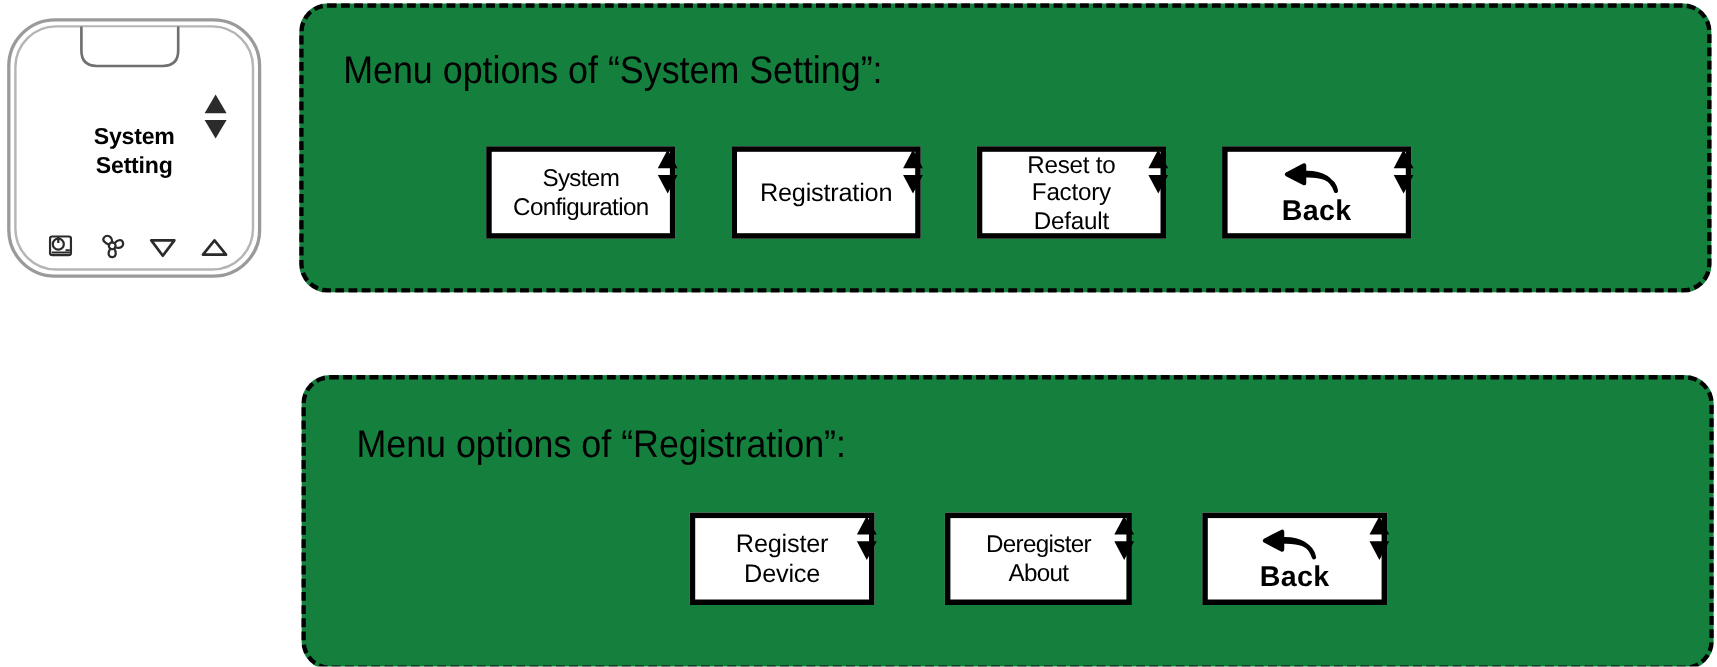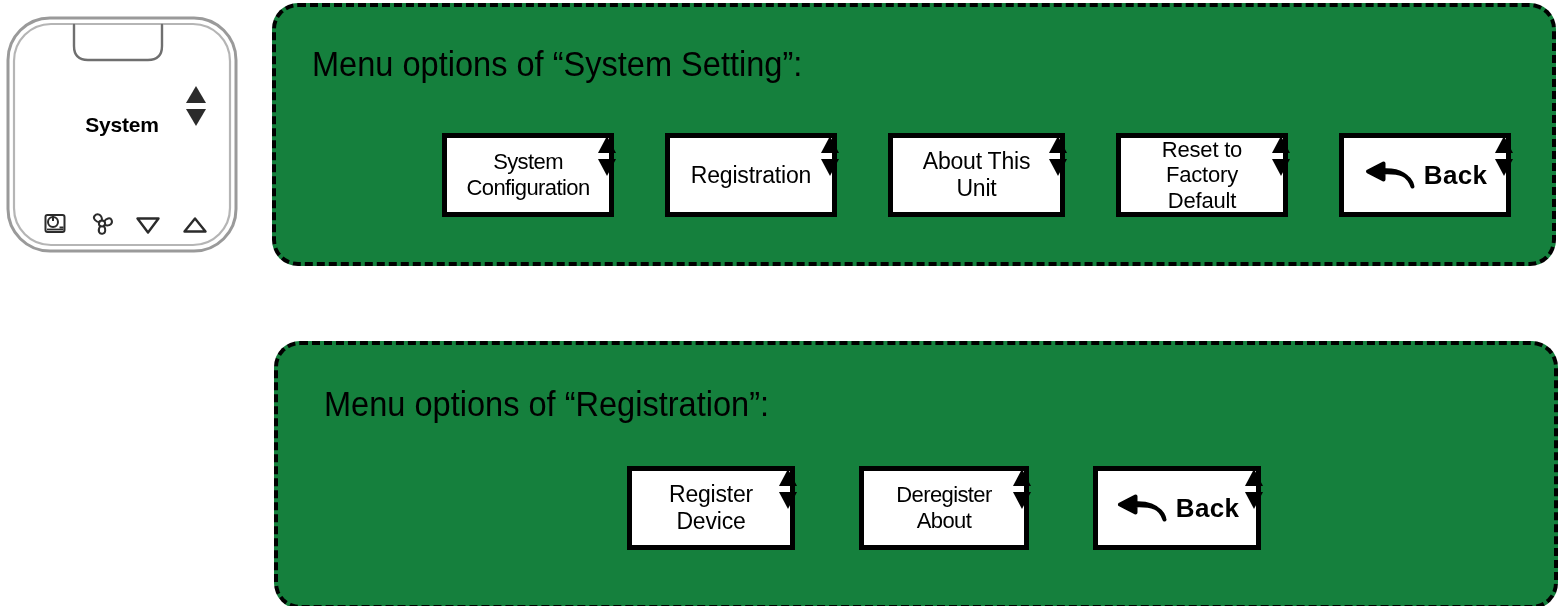--- a/index.html
+++ b/index.html
@@ -143,22 +143,21 @@
     right: -9px;
     top: -3px;
     width: 22px;
     height: 42px;
     pointer-events: none;
   }
 
   
   .back-content {
     display: flex;
-    flex-direction: row;
-    align-items: center;
+    flex-direction: column;
     justify-content: center;
     gap: 1px;
     line-height: 1;
   }
   .back-arrow { display: block; width: 60px; height: 30px; }
   .back-text {
     font-size: 26px;
     font-weight: bold;
     color: #000;
     letter-spacing: 0.3px;
@@ -178,20 +177,21 @@
     <path d="M 70 13 L 70 34 Q 70 48 84 48 L 144 48 Q 158 48 158 34 L 158 13" fill="#ffffff" stroke="#6f6f6f" stroke-width="2.4" stroke-linecap="round"></path>
   </svg>
 
   <svg class="device-updown" viewBox="0 0 24 44">
     <polygon points="12,2 22,19 2,19" fill="#2b2b2b"></polygon>
     <polygon points="12,42 22,25 2,25" fill="#2b2b2b"></polygon>
   </svg>
 
   <div class="device-screen-text">
     <div>System</div>
+    <div>Setting</div>
   </div>
 
   <div class="device-icons">
 
     <svg class="dev-ic" viewBox="0 0 30 30">
       <rect x="5.5" y="7" width="19" height="17" rx="2" fill="none" stroke="#2b2b2b" stroke-width="2"></rect>
       <circle cx="13" cy="14" r="5" fill="none" stroke="#2b2b2b" stroke-width="2"></circle>
       <line x1="13" y1="7.5" x2="13" y2="13" stroke="#2b2b2b" stroke-width="2"></line>
       <line x1="19.5" y1="19.5" x2="23.5" y2="19.5" stroke="#2b2b2b" stroke-width="2"></line>
       <line x1="7" y1="21.5" x2="23.5" y2="21.5" stroke="#2b2b2b" stroke-width="1.8"></line>
@@ -230,28 +230,20 @@
     </div>
 
     <div class="opt-box w-reg">
       <span class="opt-label">Registration</span>
       <svg class="updown" viewBox="0 0 22 42">
         <polygon points="11,1 20,18 2,18" fill="#000"></polygon>
         <polygon points="11,41 20,24 2,24" fill="#000"></polygon>
       </svg>
     </div>
 
-    <div class="opt-box w-about">
-      <span class="opt-label">About This
-Unit</span>
-      <svg class="updown" viewBox="0 0 22 42">
-        <polygon points="11,1 20,18 2,18" fill="#000"></polygon>
-        <polygon points="11,41 20,24 2,24" fill="#000"></polygon>
-      </svg>
-    </div>
 
     <div class="opt-box w-reset three">
       <span class="opt-label">Reset to
 Factory
 Default</span>
       <svg class="updown" viewBox="0 0 22 42">
         <polygon points="11,1 20,18 2,18" fill="#000"></polygon>
         <polygon points="11,41 20,24 2,24" fill="#000"></polygon>
       </svg>
     </div>

